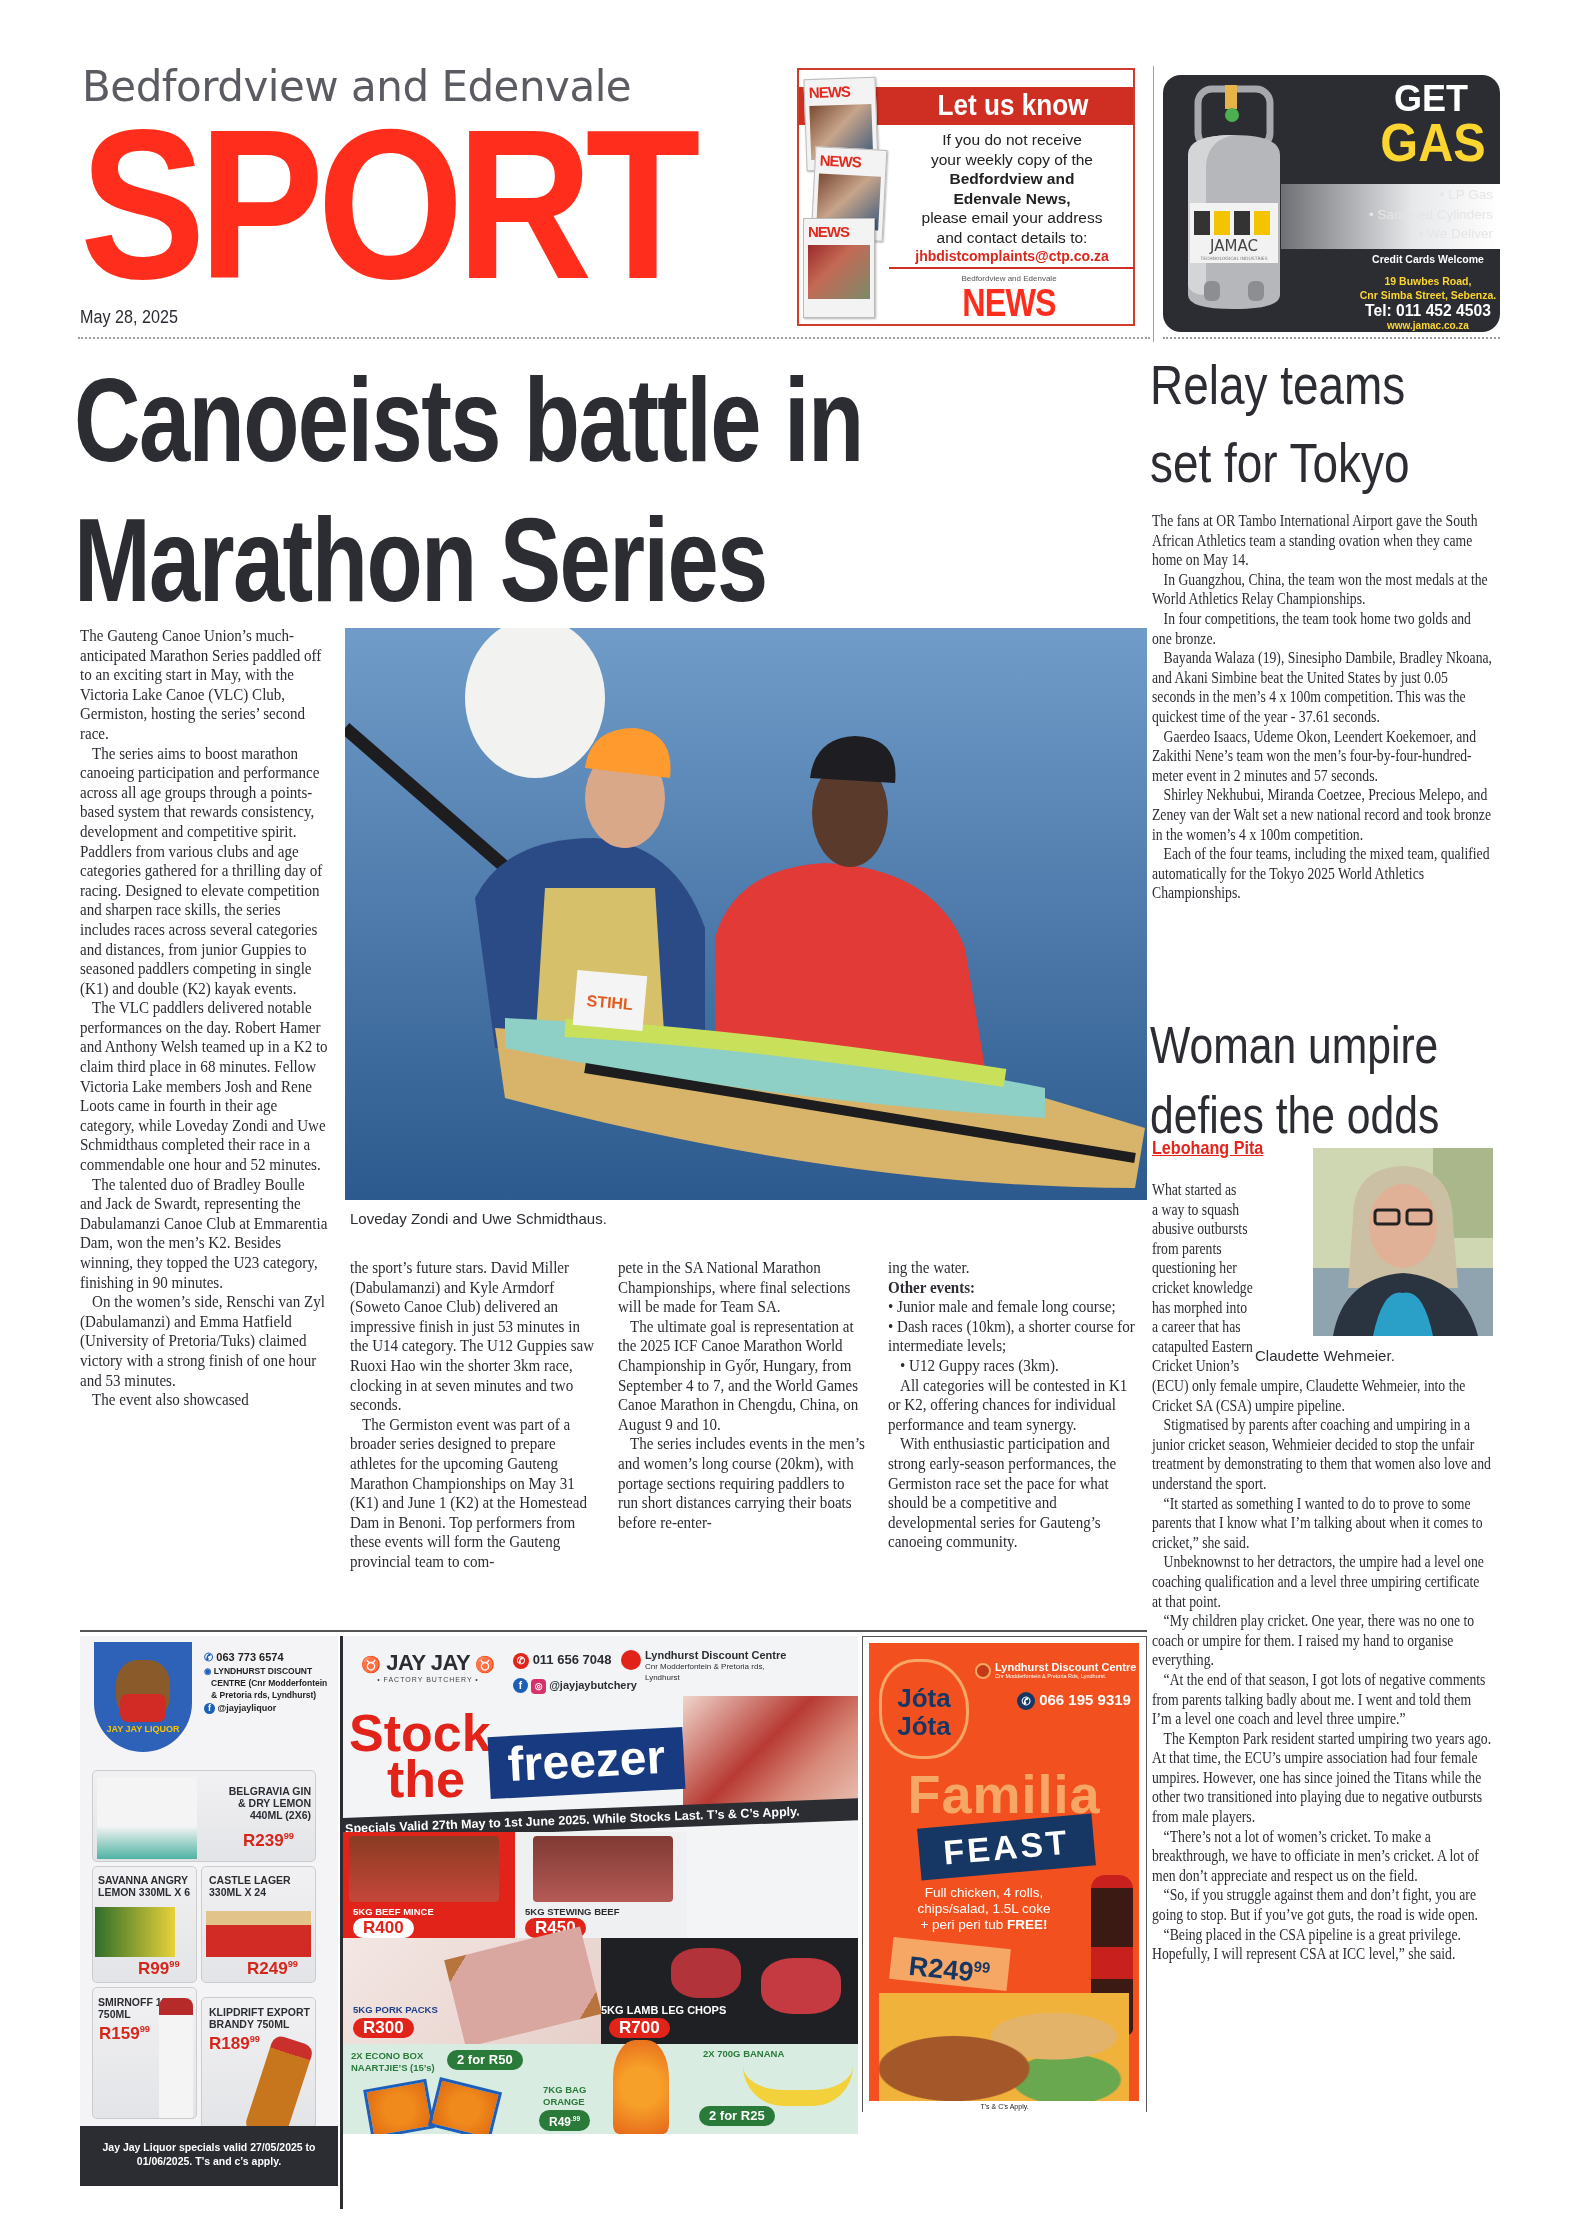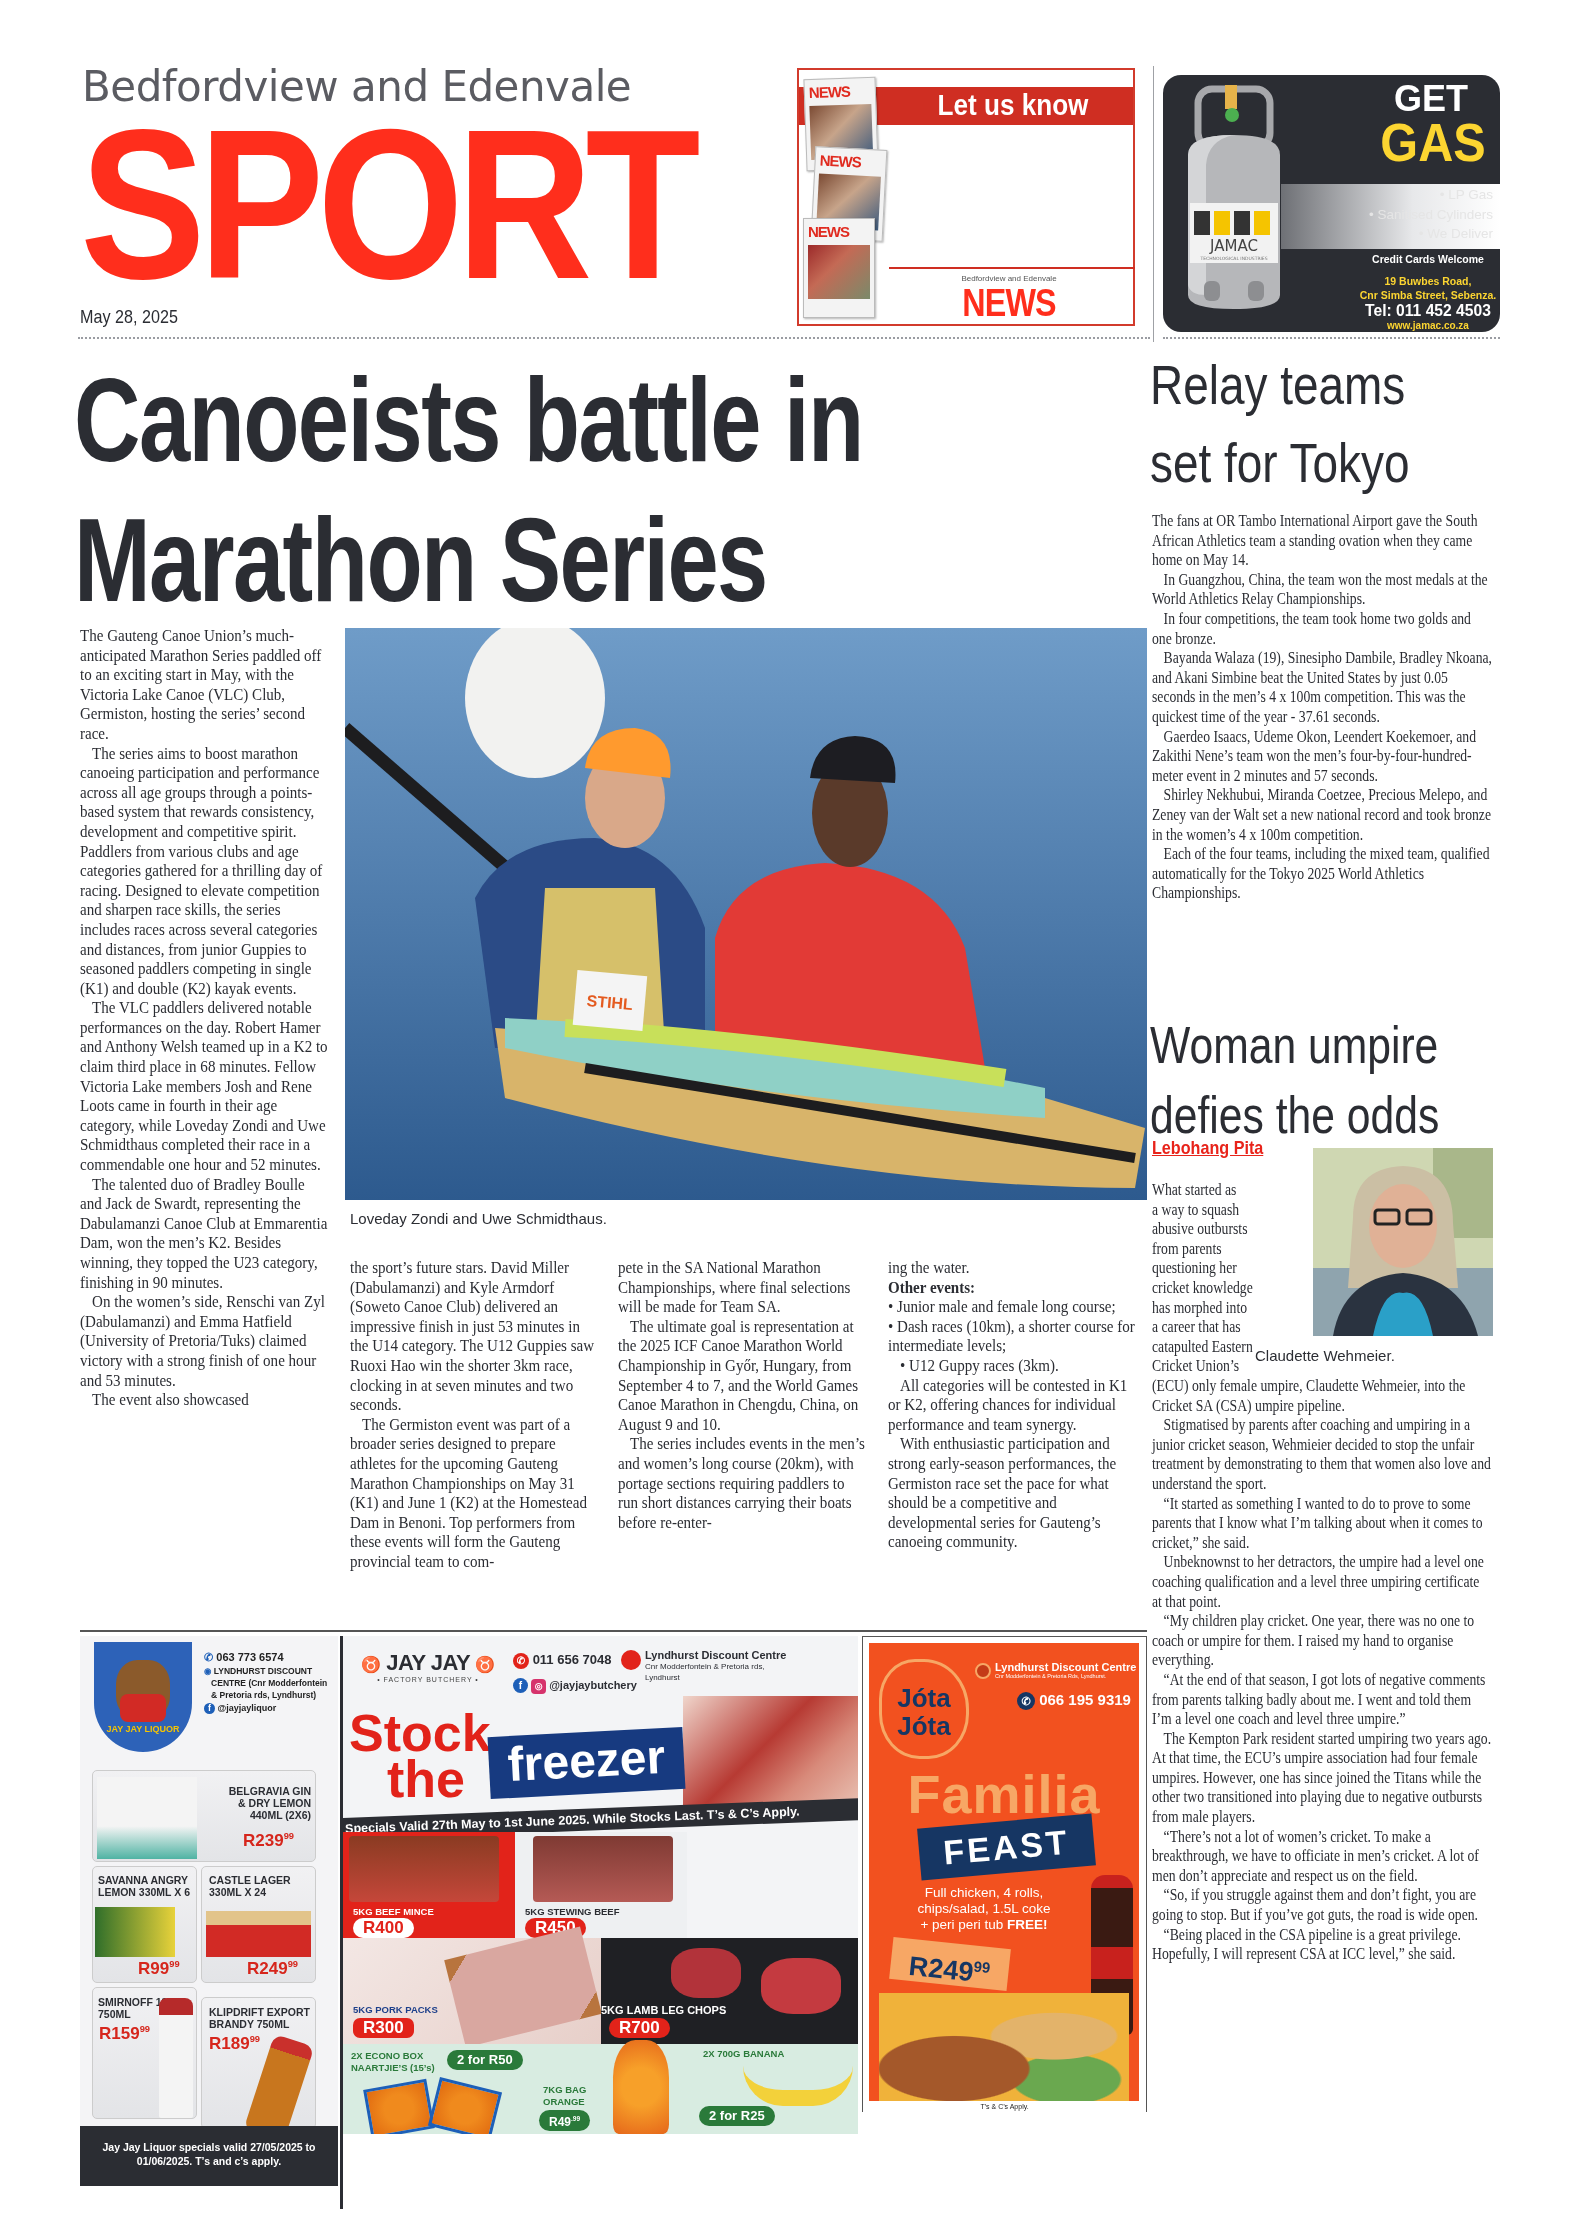--- a/index.html
+++ b/index.html
@@ -92,20 +92,29 @@
     <div class="paper" style="left:10px; top:70px; transform:rotate(3deg);">
         <span class="pn">NEWS</span>
         <div class="pimg"></div>
       </div>
     <div class="paper" style="left:0px; top:140px; height:100px;">
         <span class="pn">NEWS</span>
         <div class="pimg" style="background:linear-gradient(135deg,#9c2a2a,#c46a55 40%,#7a8a6a);"></div>
       </div>
   </div>
   <div class="luk-title">Let us know</div>
+  <div class="luk-body">
+    <div>If you do not receive</div>
+    <div>your weekly copy of the</div>
+    <div><b>Bedfordview and</b></div>
+    <div><b>Edenvale News,</b></div>
+    <div>please email your address</div>
+    <div>and contact details to:</div>
+    <div class="luk-email">jhbdistcomplaints@ctp.co.za</div>
+  </div>
   <div style="position:absolute; left:90px; top:197px; width:246px; border-top:2px solid #cf2e22;"></div>
   <div class="luk-brand-sub">Bedfordview and Edenvale</div>
   <div class="luk-brand">NEWS</div>
 </div>
 
 <div class="abs vsep"></div>
 
 <div class="abs gas" style="width:337px;">
   <svg class="gas-cyl" viewBox="0 0 112 232">
     <rect x="20" y="4" width="72" height="58" rx="14" fill="none" stroke="#a7a8ab" stroke-width="7"></rect>
@@ -331,21 +340,21 @@
     <div class="pricebox" style="left:10px; top:86px; font-size:17px; line-height:20px;">R400</div>
   </div>
   <div style="position:absolute; left:172px; top:196px; width:172px; height:106px; background:#eef0f2;">
     <div style="position:absolute; left:18px; top:4px; width:140px; height:66px; background:linear-gradient(180deg,#7f3a33,#b55a55); border-radius:4px;"></div>
     <div class="f-sans" style="position:absolute; left:10px; top:74px; font-weight:700; font-size:9.5px; color:#2b2d33;">5KG STEWING BEEF</div>
     <div class="redpill" style="left:10px; top:86px; font-size:17px; line-height:20px;">R450</div>
   </div>
   <div style="position:absolute; left:0; top:302px; width:258px; height:106px; background:linear-gradient(135deg,#f3e7e4,#e7cfc9);">
     <div style="position:absolute; left:110px; top:4px; width:140px; height:90px; background:linear-gradient(135deg,#b8743e 0 10%,#d9a7a0 10% 90%,#b8743e 90%); transform:rotate(-14deg);"></div>
     <div class="f-sans" style="position:absolute; left:10px; top:66px; font-weight:700; font-size:9.5px; color:#1d3f8a;">5KG PORK PACKS</div>
-    <div class="redpill" style="left:10px; top:80px; font-size:17px; line-height:20px;border-radius:7px;">R300</div>
+    <div class="redpill" style="left:10px; top:80px; font-size:17px; line-height:20px;">R300</div>
   </div>
   <div style="position:absolute; left:258px; top:302px; width:260px; height:106px; background:#1f2024;">
     <div style="position:absolute; left:70px; top:10px; width:70px; height:50px; background:#b2333a; border-radius:40%;"></div>
     <div style="position:absolute; left:160px; top:20px; width:80px; height:56px; background:#c43a40; border-radius:40%;"></div>
     <div class="f-sans" style="position:absolute; left:0; top:66px; font-weight:700; font-size:11px; color:#fff;">5KG LAMB LEG CHOPS</div>
     <div class="redpill" style="left:8px; top:80px; font-size:17px; line-height:20px;">R700</div>
   </div>
   <div style="position:absolute; left:0; top:408px; width:518px; height:90px; background:#d8ece1;">
     <div>
       <div class="f-sans" style="position:absolute; left:8px; top:6px; font-weight:700; font-size:9.5px; line-height:12px; color:#2a7a3a; width:100px;">2X ECONO BOX NAARTJIE’S (15’s)</div>

